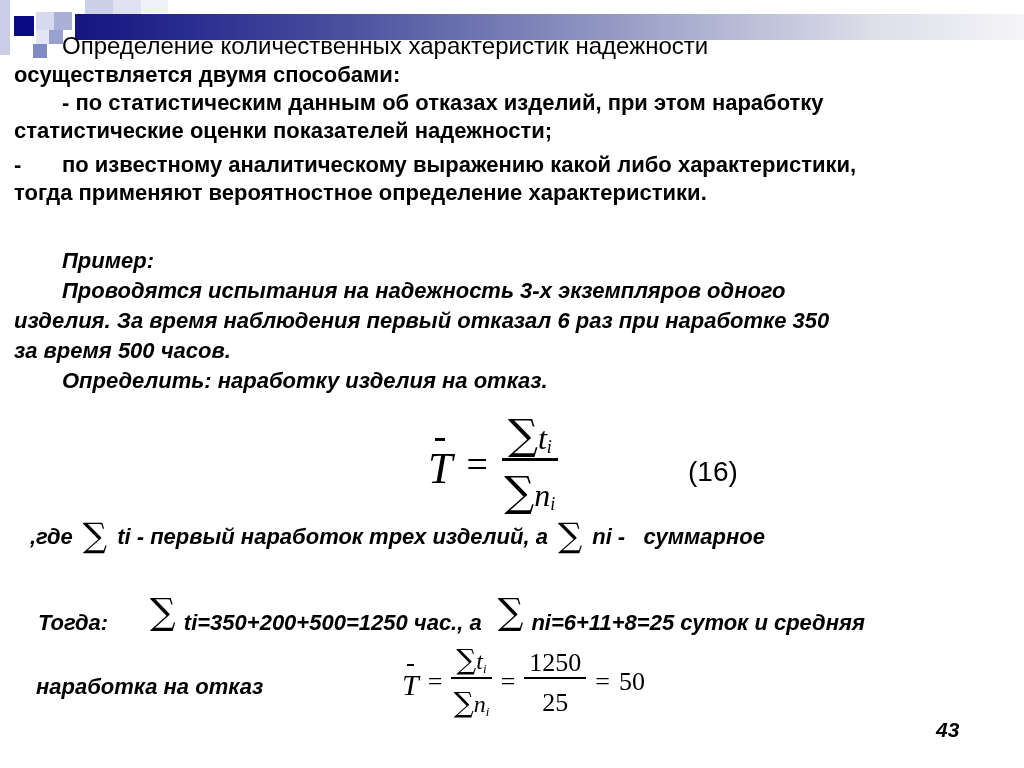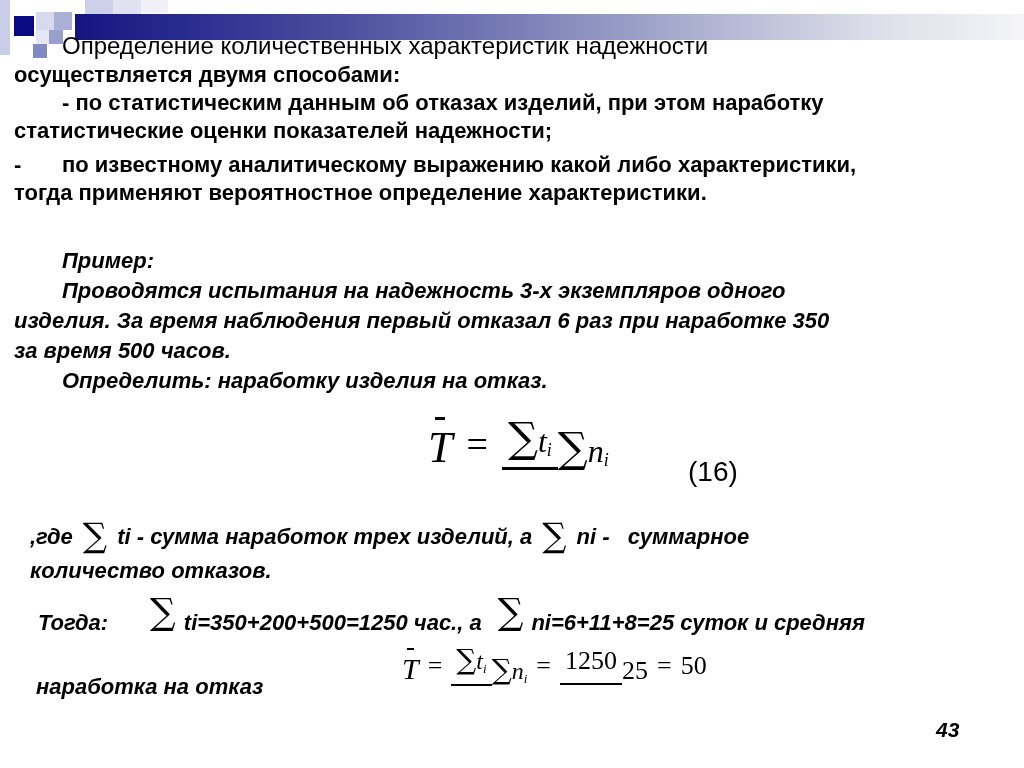--- a/index.html
+++ b/index.html
@@ -48,21 +48,21 @@
     font-size:22px; font-weight:bold; font-style:italic; line-height:30px;
   }
   .example .indent { padding-left:48px; }
   
   .serif { font-family:"Liberation Serif","DejaVu Serif",serif; }
   .tbar { position:relative; display:inline-block; padding-top:8px; }
   .tbar::before {
     content:""; position:absolute; top:3px; left:28%; right:30%;
     height:3px; background:#000;
   }
-  .frac { display:inline-flex; text-align:center; }
+  .frac { display:inline-flex; flex-direction:column; text-align:center; }
   .frac .num { border-bottom:3px solid #000; padding:0 6px 1px; line-height:1.05; }
   .frac .den { padding-top:10px; line-height:1.05; }
   .sigma { font-style:normal; font-weight:normal; line-height:1;
            font-family:"DejaVu Serif","DejaVu Sans",serif; }
   .formula-main {
     position:absolute; left:428px; top:414px;
     display:flex; align-items:center; font-style:italic;
   }
   .formula-main .tbar { font-size:44px; }
   .formula-main .feq { font-size:38px; font-style:normal; margin:0 14px; }
@@ -151,25 +151,24 @@
     <span class="num"><span class="sigma">∑</span><span class="var">t</span><sub>i</sub></span>
     <span class="den"><span class="sigma">∑</span><span class="var">n</span><sub>i</sub></span>
   </span>
 </div>
 <div class="eq-label">(16)</div>
 
 <div class="where">
   <div class="l1">
     <span class="ws">,где</span>
     <span class="sigma">∑</span>
-    <span class="ws">ti - сумма наработок трех изделий, а</span>
+    <span class="ws">ti - первый наработок трех изделий, а</span>
     <span class="sigma">∑</span>
     <span class="ws">ni -   суммарное</span>
   </div>
-  <div class="l2 ws">количество отказов.</div>
 </div>
 
 <div class="then">
   <span class="ws">Тогда:</span>
   <span class="sigma s1">∑</span>
   <span class="ws">ti=350+200+500=1250 час., а</span>
   <span class="sigma s2">∑</span>
   <span class="ws">ni=6+11+8=25 суток и средняя</span>
 </div>
 

